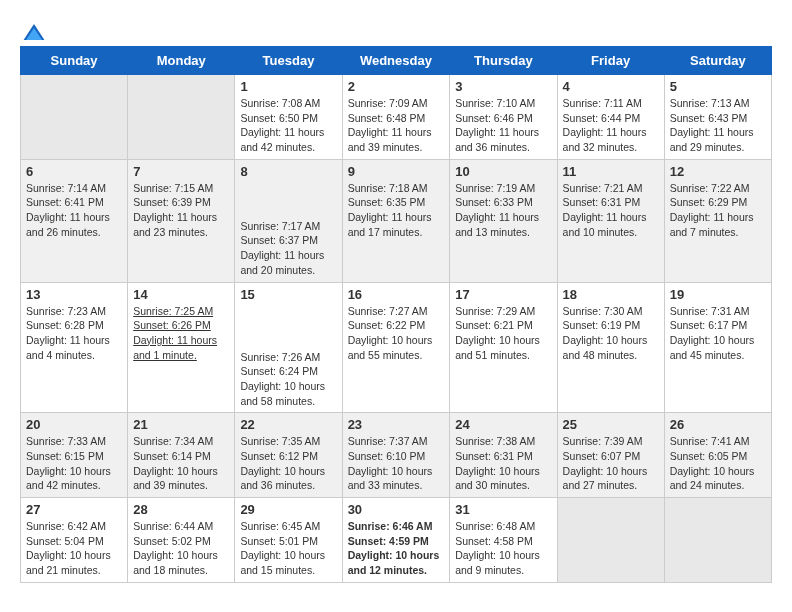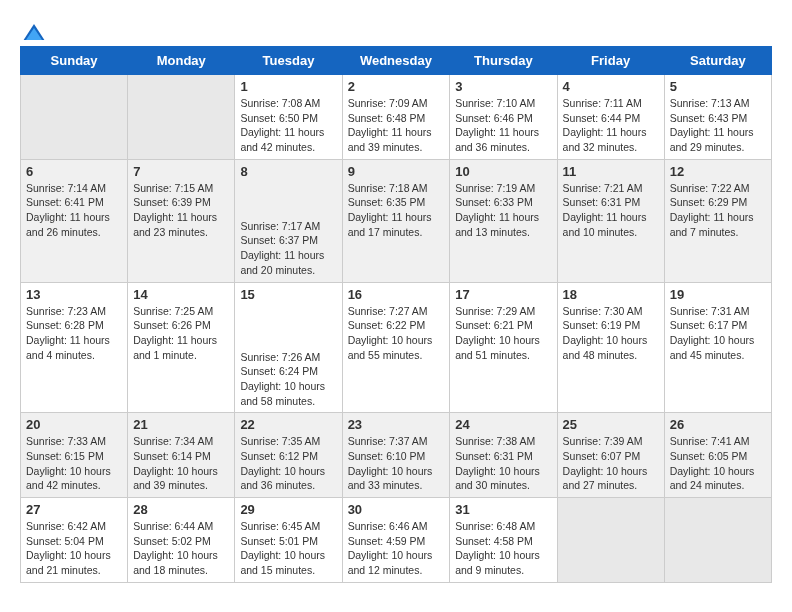--- a/index.html
+++ b/index.html
@@ -228,21 +228,21 @@
       <tr>
         <td>
           <span class="day-number">13</span>
           <div class="day-info" style="white-space: pre-line;">Sunrise: 7:23 AM
 Sunset: 6:28 PM
 Daylight: 11 hours
 and 4 minutes.</div>
         </td>
         <td>
           <span class="day-number">14</span>
-          <div class="day-info" style="white-space: pre-line;">Sunrise: 7:25 AM
+          <div class="day-info" style="white-space: pre-line; text-decoration: underline;">Sunrise: 7:25 AM
 Sunset: 6:26 PM
 Daylight: 11 hours
 and 1 minute.</div>
         </td>
         <td>
           <span class="day-number">15</span>
           <div class="day-info" style="white-space: pre-line; margin-top: 48px;">Sunrise: 7:26 AM
 Sunset: 6:24 PM
 Daylight: 10 hours
 and 58 minutes.</div>
@@ -344,21 +344,21 @@
         </td>
         <td>
           <span class="day-number">29</span>
           <div class="day-info" style="white-space: pre-line;">Sunrise: 6:45 AM
 Sunset: 5:01 PM
 Daylight: 10 hours
 and 15 minutes.</div>
         </td>
         <td>
           <span class="day-number">30</span>
-          <div class="day-info" style="white-space: pre-line;">Sunrise: 6:46 AM
+          <div class="day-info" style="white-space: pre-line; font-weight: bold;">Sunrise: 6:46 AM
 Sunset: 4:59 PM
 Daylight: 10 hours
 and 12 minutes.</div>
         </td>
         <td>
           <span class="day-number">31</span>
           <div class="day-info" style="white-space: pre-line;">Sunrise: 6:48 AM
 Sunset: 4:58 PM
 Daylight: 10 hours
 and 9 minutes.</div>

